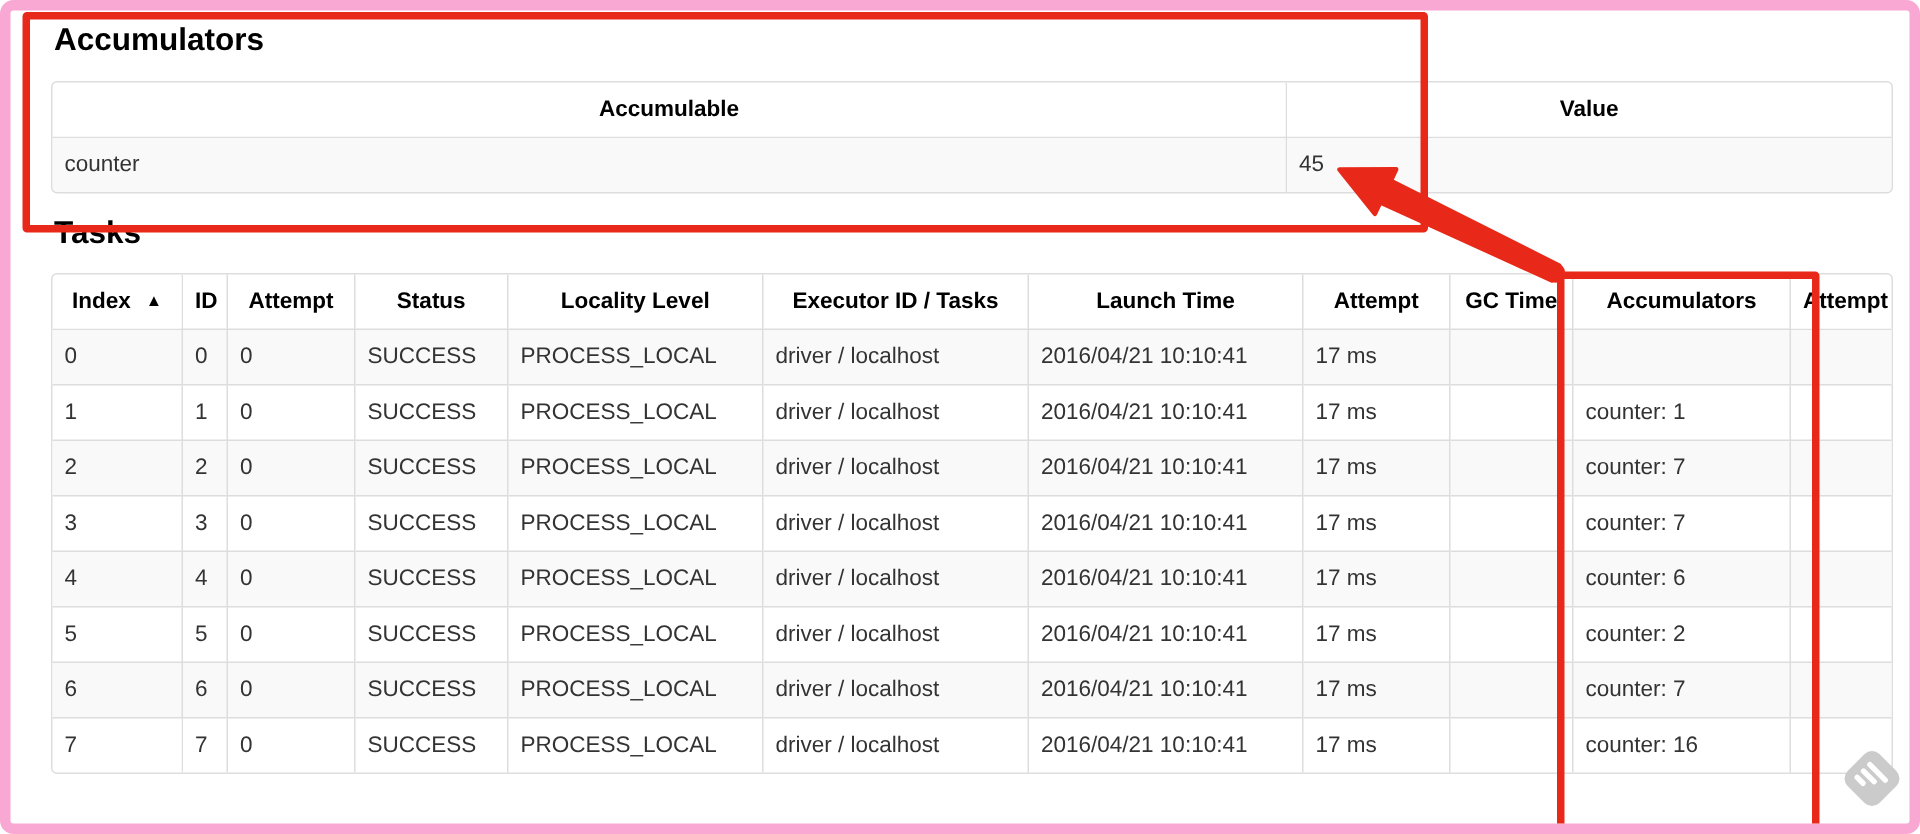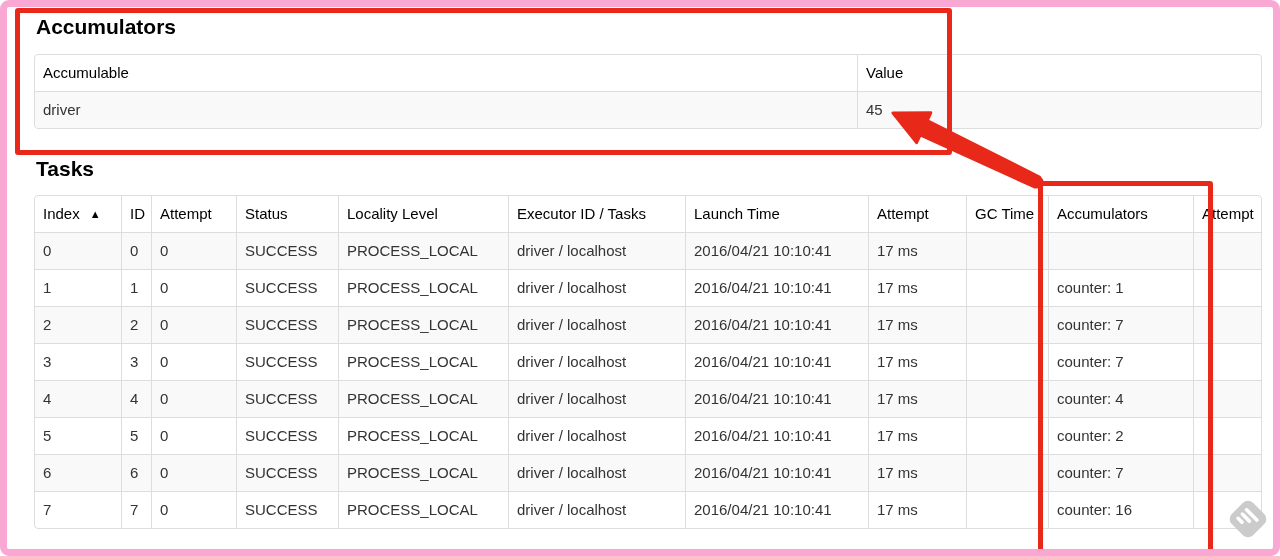--- a/index.html
+++ b/index.html
@@ -4,32 +4,32 @@
 <style>
   :root { --anno:#e8291a; --wm:#cbcbcb; }
   html,body { margin:0; padding:0; background:#fff; }
   .frame {
     position:relative; width:1280px; height:556px; box-sizing:border-box;
     background:#fff; border:7px solid #f9a8d4; border-radius:9px; overflow:hidden;
     font-family:"Liberation Sans","DejaVu Sans",sans-serif; color:#333;
   }
   .content { padding:7px 0 0 27px; }
   .section-heading { font-size:21px; line-height:25px; font-weight:bold; color:#000; margin:0 0 0 2px; letter-spacing:0; }
-  .heading-tasks { margin-top:27px; }
+  .heading-tasks { margin-top:14px; }
   table.grid {
     border-collapse:separate; border-spacing:0; table-layout:fixed; width:1226px;
     border:1px solid #ddd; border-radius:4px; margin-top:15px;
   }
   table.grid.tasks { margin-top:14px; }
   .grid th, .grid td {
     box-sizing:border-box; padding:8px 8px; font-size:15px; line-height:20px;
     text-align:left; border-right:1px solid #ddd; border-bottom:1px solid #ddd;
     white-space:nowrap; overflow:hidden;
   }
-  .grid th { color:#000; font-weight:normal; }
+  .grid th { color:#000; font-weight:bold;text-align:center; }
   .grid td { color:#333; }
   .grid th:last-child, .grid td:last-child { border-right:none; }
   .grid tbody tr:last-child td { border-bottom:none; }
   .grid tbody tr:nth-child(odd) { background:#f9f9f9; }
   .grid thead tr th:first-child { border-top-left-radius:4px; }
   .grid thead tr th:last-child { border-top-right-radius:4px; }
   .grid tbody tr:last-child td:first-child { border-bottom-left-radius:4px; }
   .grid tbody tr:last-child td:last-child { border-bottom-right-radius:4px; }
   .sort-icon { font-size:11px; color:#000; margin-left:10px; vertical-align:1px; }
 
@@ -57,21 +57,21 @@
           <col style="width:403px">
         </colgroup>
       <thead>
         <tr>
           <th>Accumulable</th>
           <th>Value</th>
         </tr>
       </thead>
       <tbody>
           <tr>
-            <td>driver</td>
+            <td>counter</td>
             <td>45</td>
           </tr>
         </tbody>
     </table>
 
     <h2 class="section-heading heading-tasks">Tasks</h2>
 
     <table class="grid tasks">
       <colgroup>
         <col style="width:87px">
@@ -157,21 +157,21 @@
           <tr>
             <td>4</td>
             <td>4</td>
             <td>0</td>
             <td>SUCCESS</td>
             <td>PROCESS_LOCAL</td>
             <td>driver / localhost</td>
             <td>2016/04/21 10:10:41</td>
             <td>17 ms</td>
             <td></td>
-            <td>counter: 4</td>
+            <td>counter: 6</td>
             <td></td>
           </tr>
           <tr>
             <td>5</td>
             <td>5</td>
             <td>0</td>
             <td>SUCCESS</td>
             <td>PROCESS_LOCAL</td>
             <td>driver / localhost</td>
             <td>2016/04/21 10:10:41</td>

